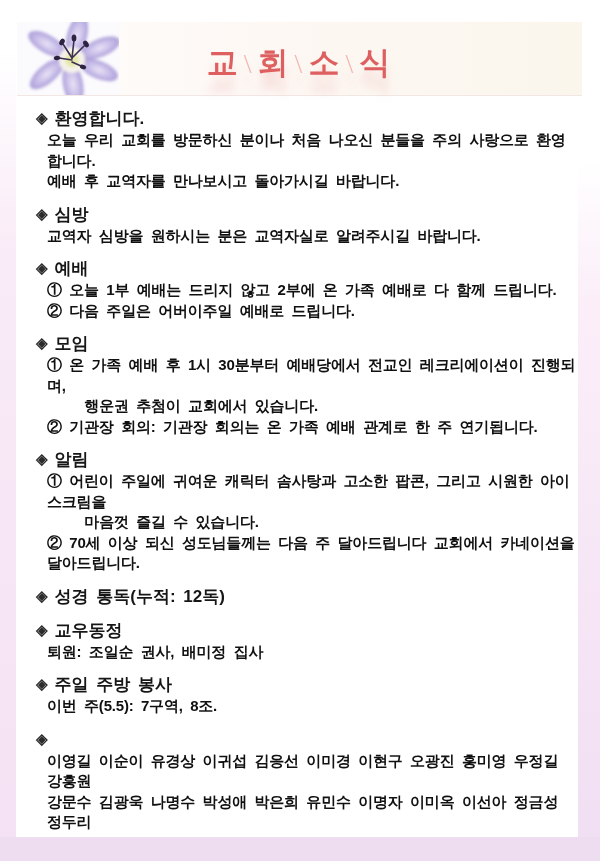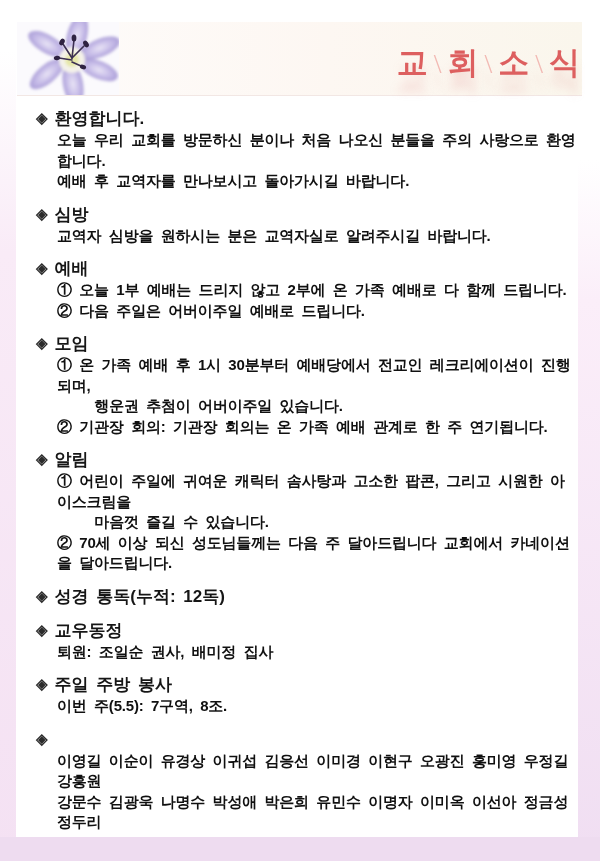--- a/index.html
+++ b/index.html
@@ -29,41 +29,41 @@
   
   .header {
     position: absolute; left: 17px; top: 22px; width: 565px; height: 73px;
     background: linear-gradient(to right, #fefcfb 0%, #fdf7f2 55%, #faf6ec 100%);
     box-shadow: 0 1px 0 #f2e7e4;
   }
   .flower { position: absolute; left: 0; top: 0; width: 102px; height: 73px; }
 
   .title {
     position: absolute; left: 0; top: 20px; width: 100%;
-    text-align: right;
+    text-align: center;
     font-family: "Liberation Serif", serif;
     font-weight: bold;
     font-size: 31px;
     letter-spacing: 2px;
     color: #dd5f5f;
     text-shadow: 0 16px 8px rgba(231, 160, 160, 0.35);
     white-space: nowrap;
   }
   .title .sep { color: #f2b9b3; font-weight: normal; padding: 0 4px; font-size: 28px; }
 
   
   .content { position: absolute; left: 36px; top: 108px; width: 540px; }
   .section { margin-bottom: 12px; }
   .sec-heading {
     display: flex; align-items: baseline; gap: 7px;
     font-size: 17px; font-weight: bold; line-height: 22px;
     word-spacing: 3px; color: #161616;
   }
   .bullet { font-size: 15px; color: #2b2b2b; position: relative; top: -1px; }
-  .sec-body { margin-left: 21px; }
+  .sec-body { margin-left: 11px; }
   .line {
     font-size: 15px; font-weight: 600; line-height: 20.5px;
     word-spacing: 3.5px; letter-spacing: -0.2px;
     white-space: pre-wrap; color: #101010;
   }
 </style>
 </head>
 <body>
 
 <div class="edge-left"></div>
@@ -148,21 +148,21 @@
     </div>
   </div>
 
   <div class="section">
     <div class="sec-heading">
       <span class="bullet">◈</span>
       <span>모임</span>
     </div>
     <div class="sec-body">
       <div class="line">① 온 가족 예배 후 1시 30분부터 예배당에서 전교인 레크리에이션이 진행되며,</div>
-      <div class="line">     행운권 추첨이 어버이주일 있습니다.</div>
+      <div class="line">     행운권 추첨이 교회에서 있습니다.</div>
       <div class="line">② 기관장 회의: 기관장 회의는 온 가족 예배 관계로 한 주 연기됩니다.</div>
     </div>
   </div>
 
   <div class="section">
     <div class="sec-heading">
       <span class="bullet">◈</span>
       <span>알림</span>
     </div>
     <div class="sec-body">

